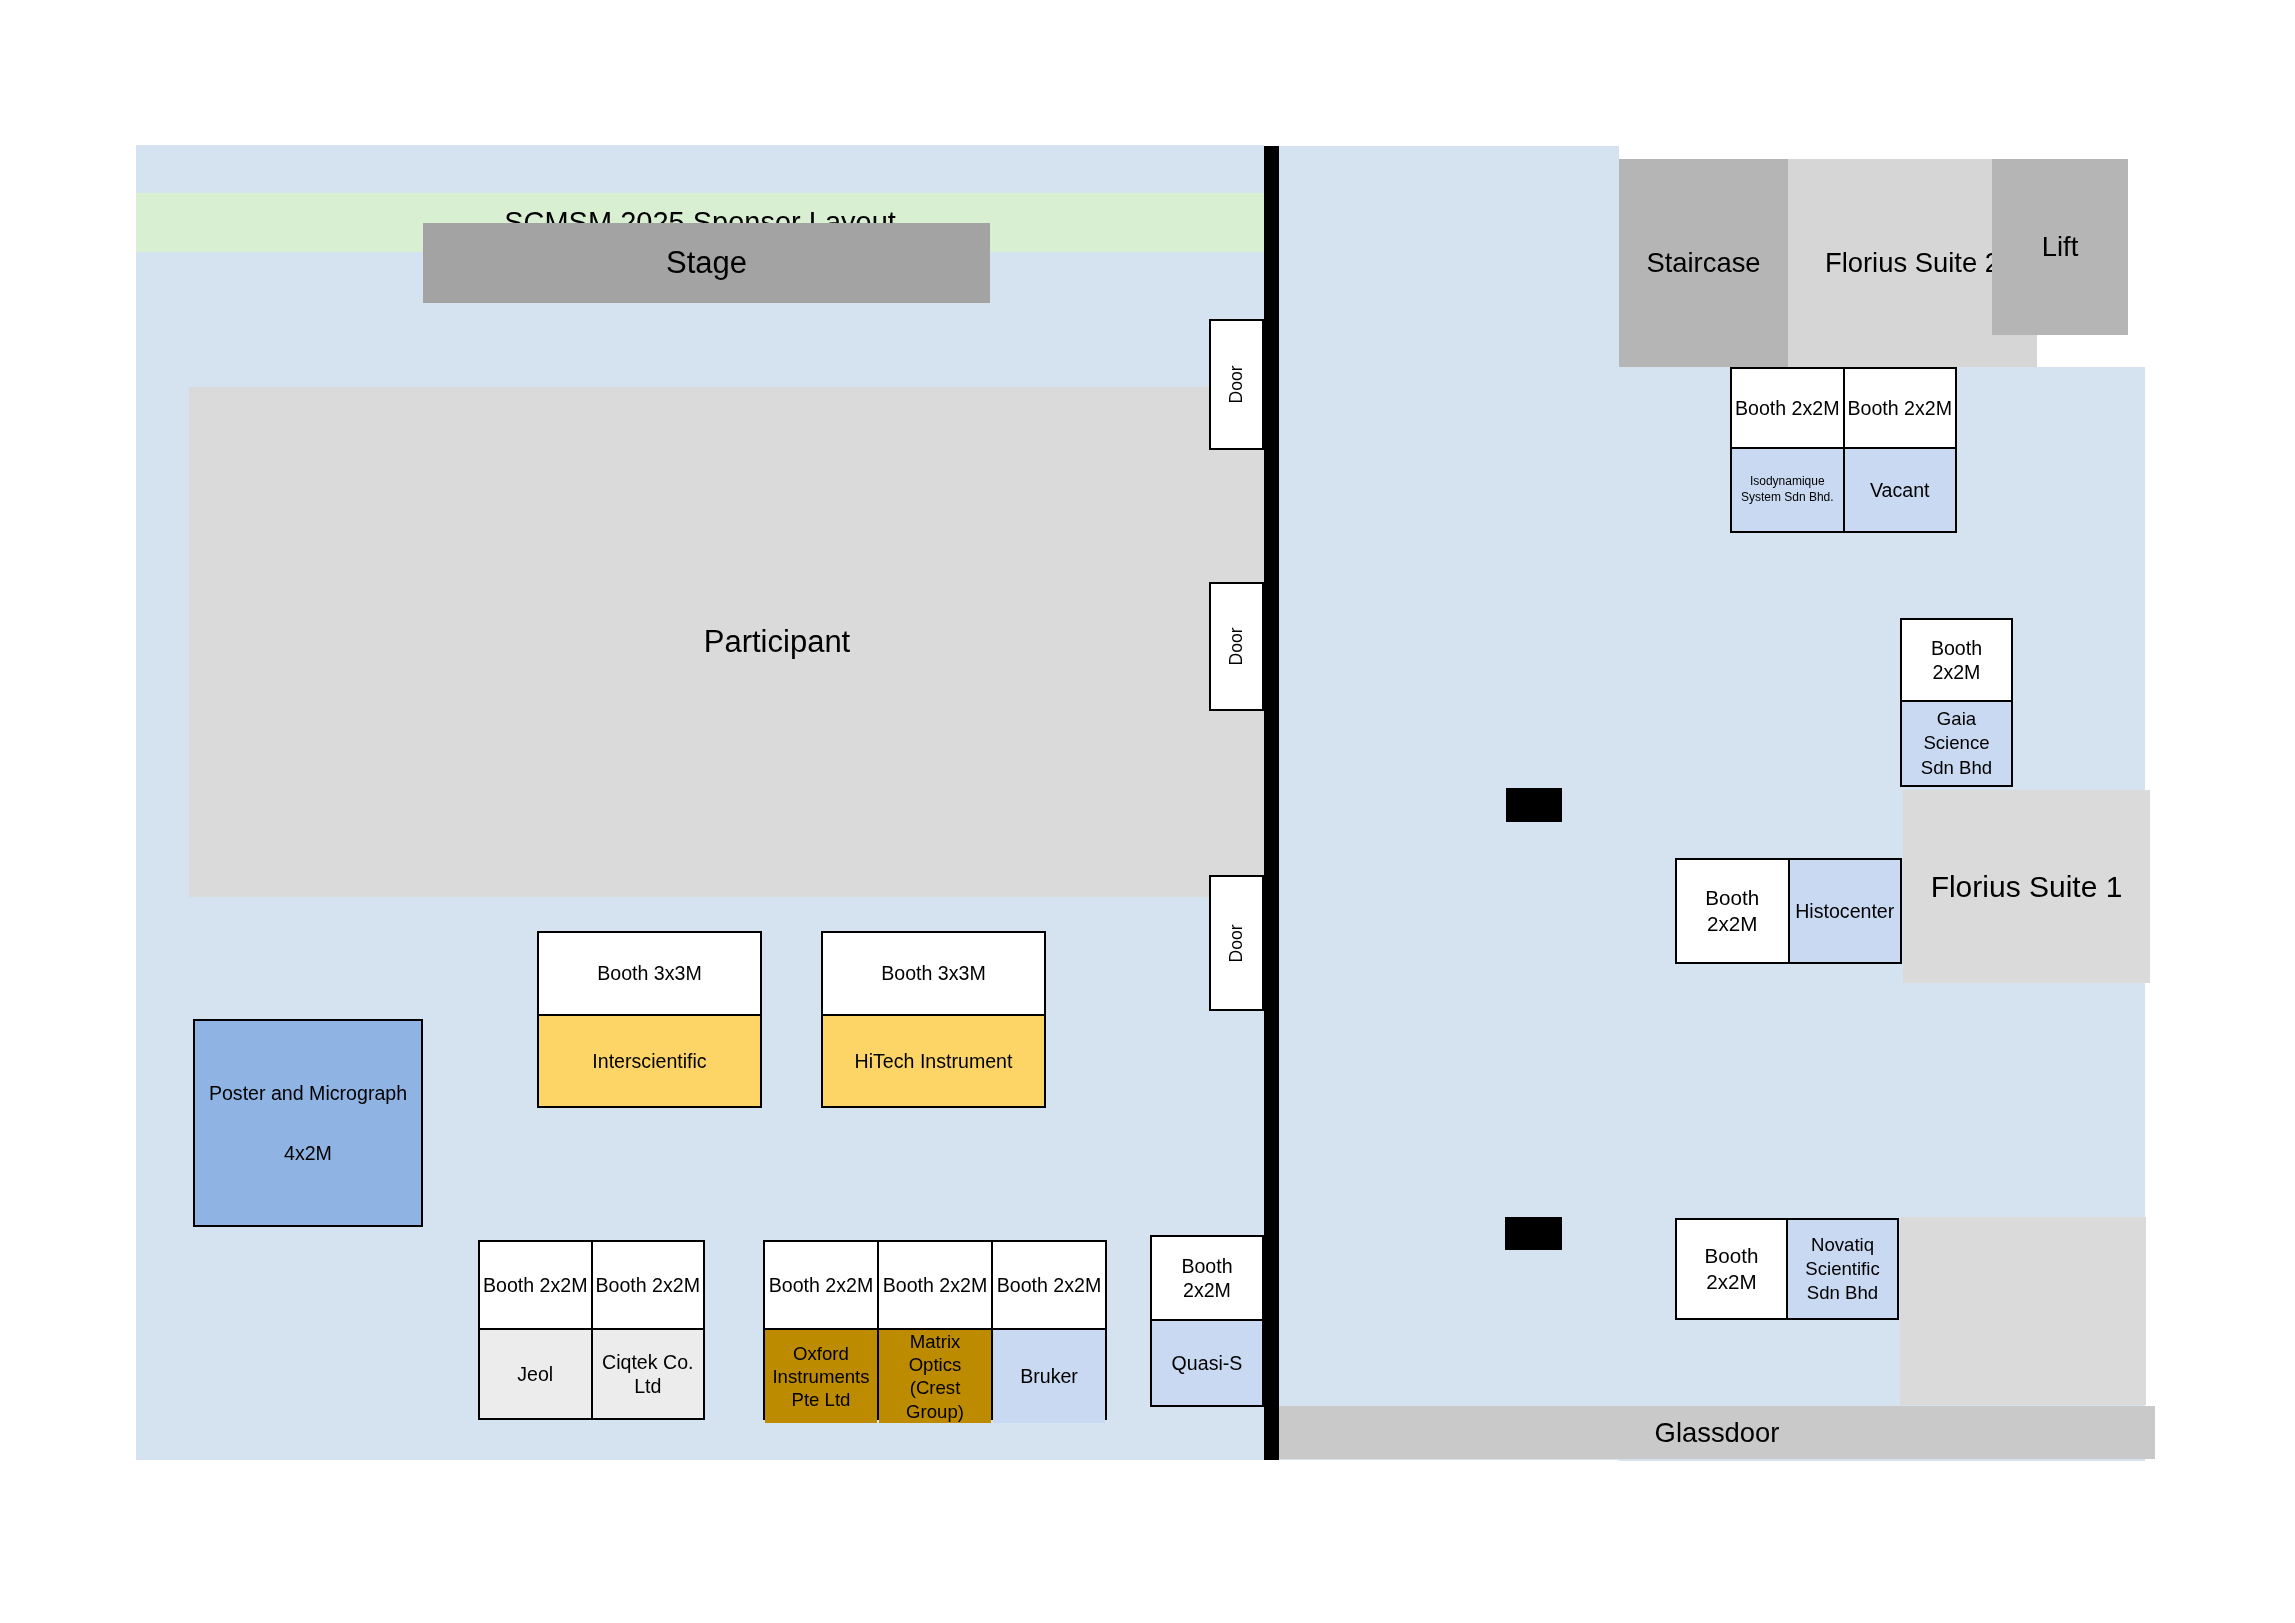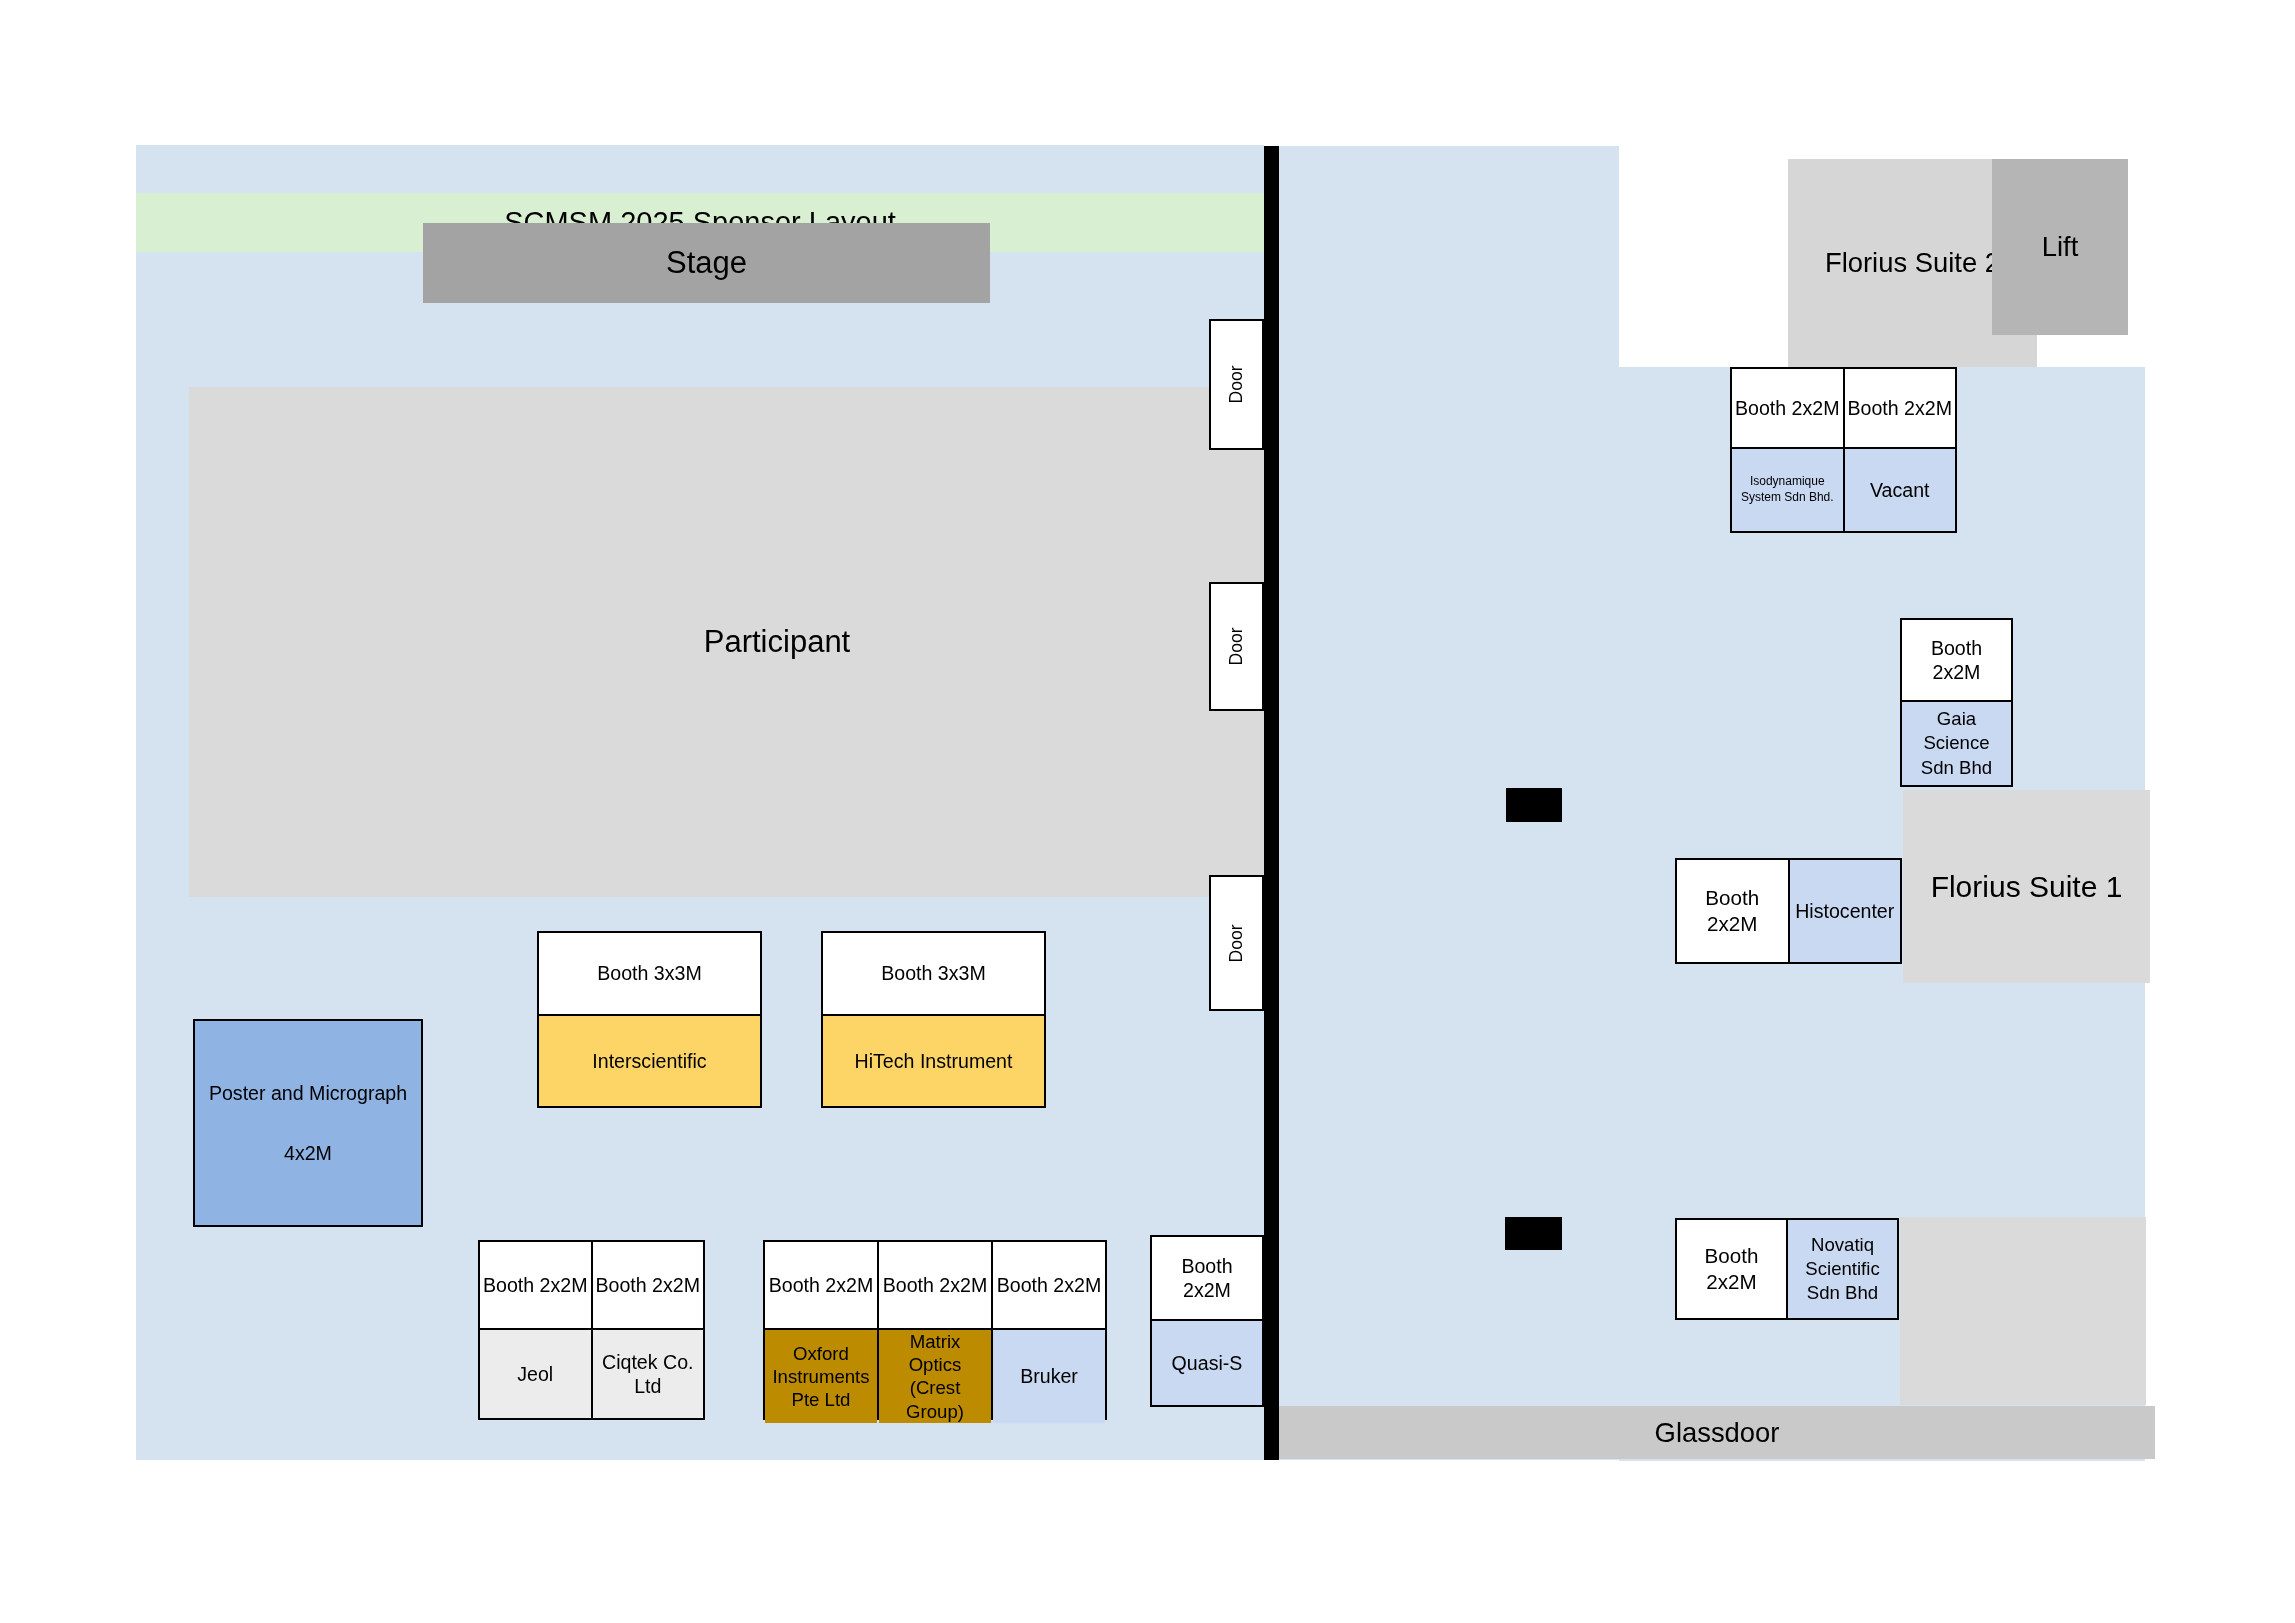--- a/index.html
+++ b/index.html
@@ -124,20 +124,23 @@
   <div class="abs booth-grid" style="left:1150px;top:1235px;width:114px;height:172px;grid-template-rows:82px 1fr;">
     <div class="cell">Booth 2x2M</div>
     <div class="cell bluecell">Quasi-S</div>
   </div>
 
   <div class="abs black-bar" style="left:1264px;top:146px;width:14.7px;height:1314px;"></div>
 
   <div class="abs panel-blue" style="left:1279px;top:146px;width:340px;height:1314px;"></div>
   <div class="abs panel-blue" style="left:1619px;top:367px;width:526px;height:1094px;"></div>
 
+  <div class="abs room-dark center" style="left:1619px;top:159px;width:169px;height:208px;">
+    <span>Staircase</span>
+  </div>
   <div class="abs room-light center" style="left:1788px;top:159px;width:249px;height:208px;">
     <span>Florius Suite 2</span>
   </div>
   <div class="abs room-dark center" style="left:1992px;top:159px;width:136px;height:176px;">
     <span>Lift</span>
   </div>
 
   <div class="abs booth-grid" style="left:1730px;top:367px;width:227px;height:166px;grid-template-columns:1fr 1fr;grid-template-rows:78px 1fr;">
     <div class="cell">Booth 2x2M</div>
     <div class="cell">Booth 2x2M</div>

